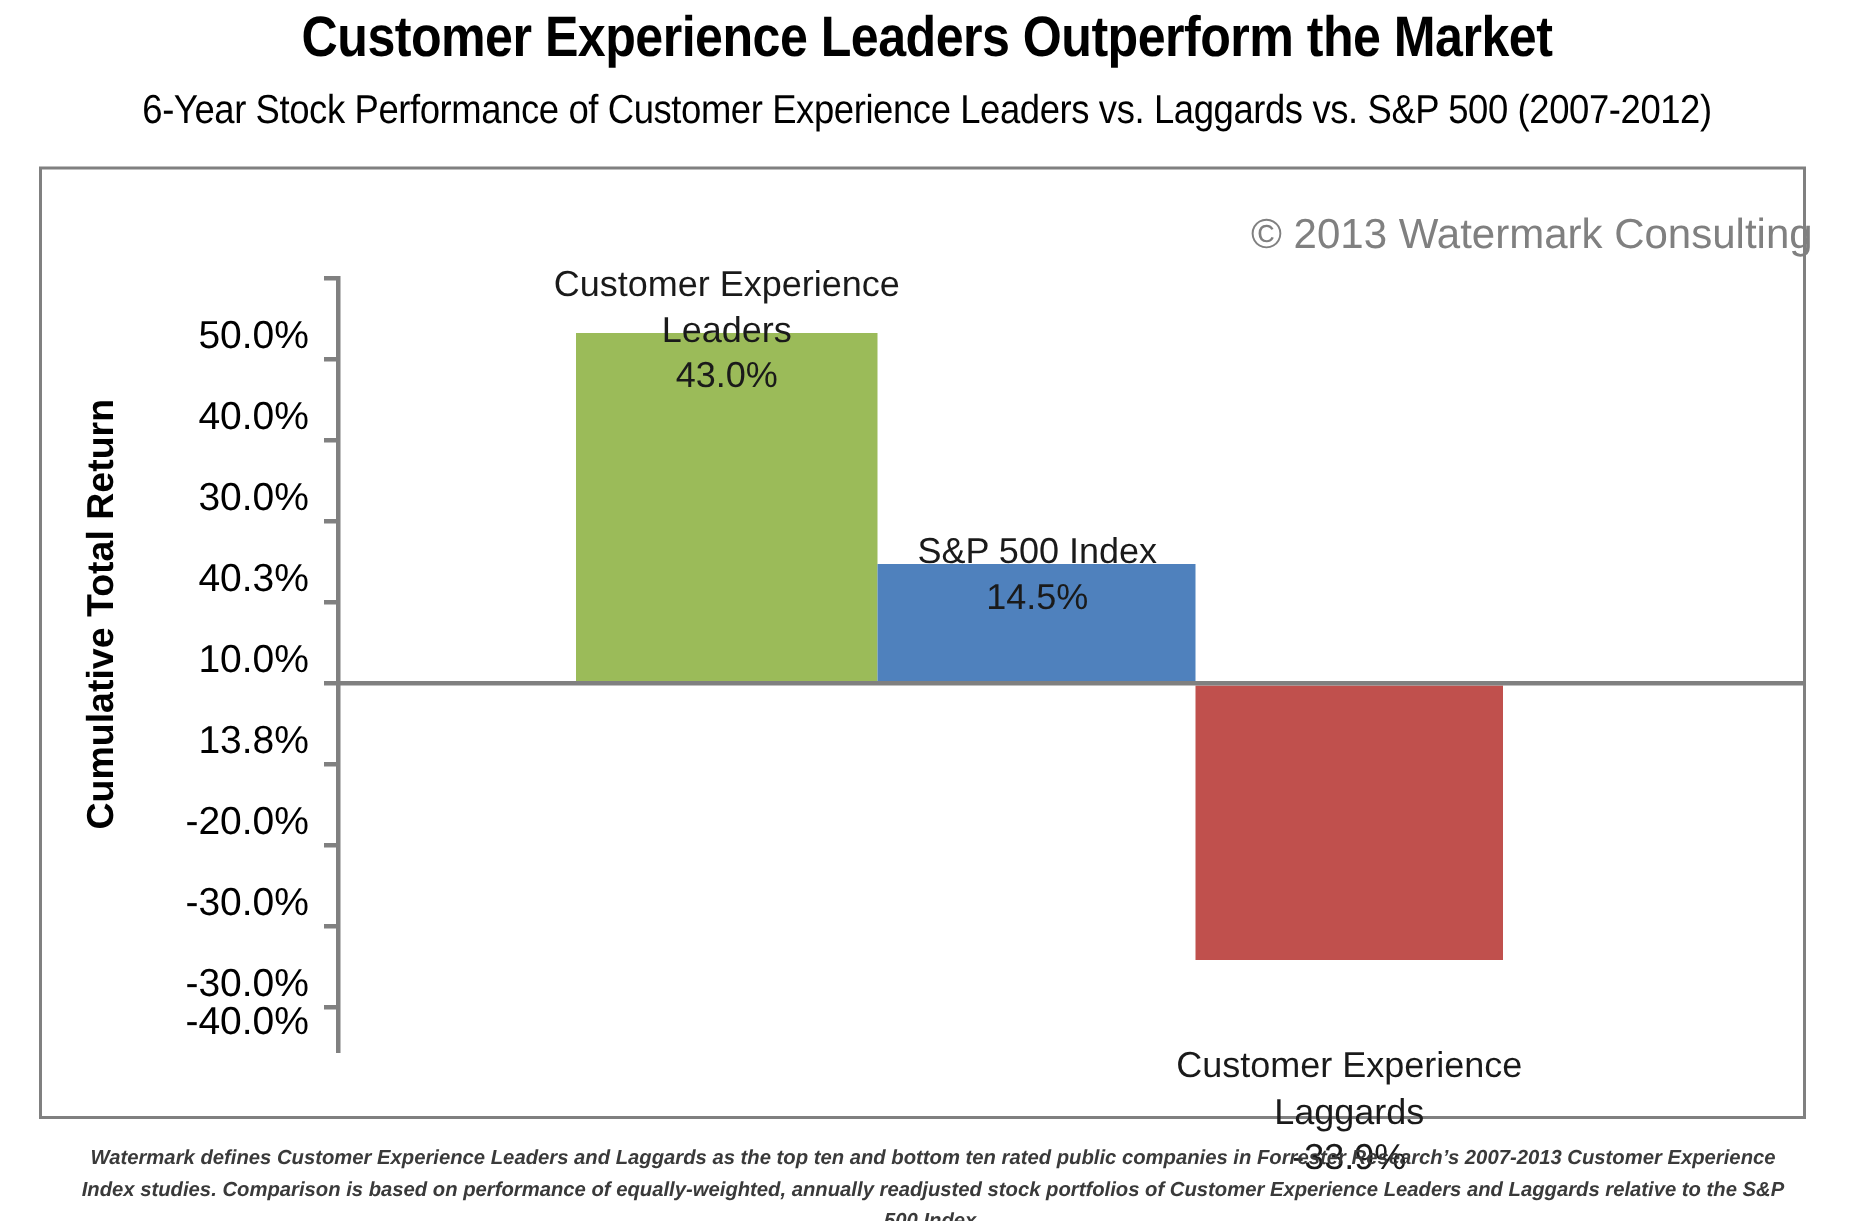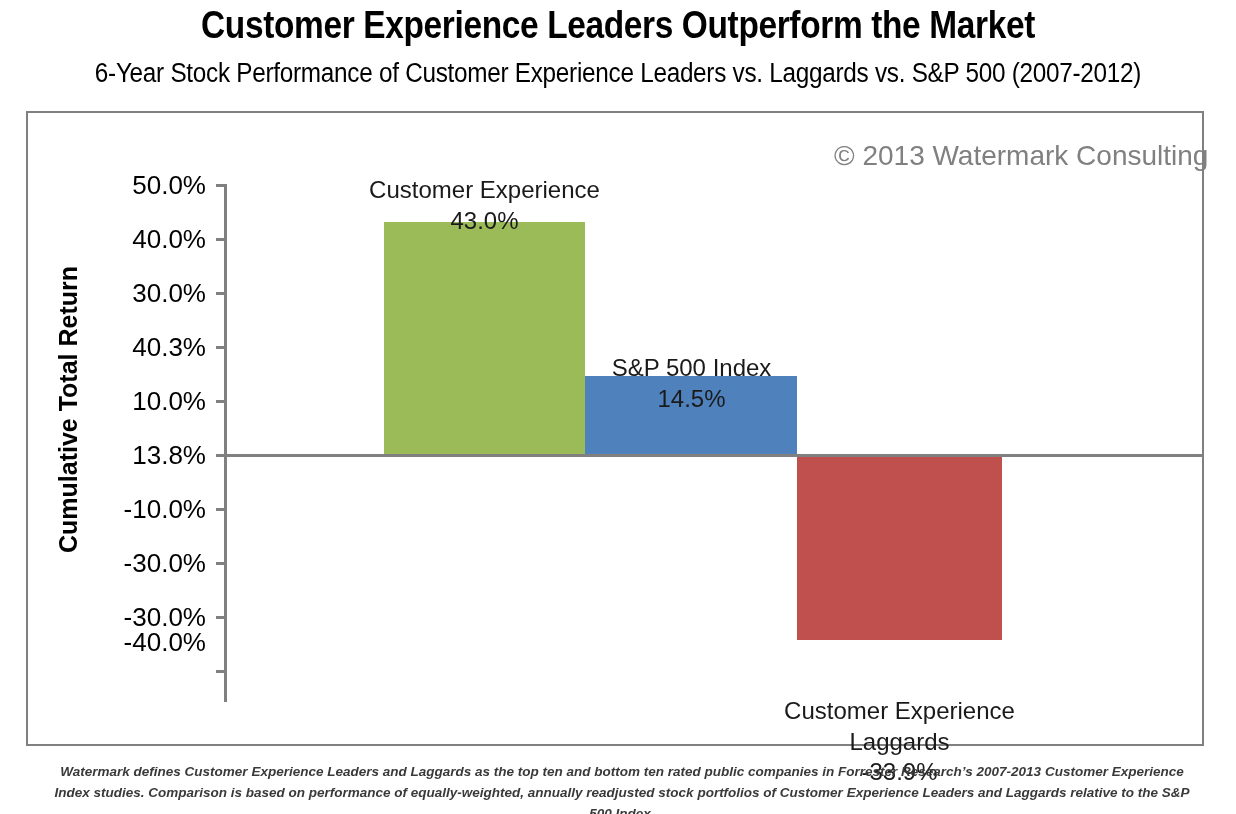--- a/index.html
+++ b/index.html
@@ -53,21 +53,21 @@
     width:3px; height:518px; background:#808080;
   }
   .tick{
     position:absolute; left:188px;
     width:9px; height:3px; background:#808080;
   }
   .tick-label{
     position:absolute; right:0; width:120px;
     text-align:right;
     font-size:26px; color:#000000;
-    line-height:1; white-space:nowrap;
+    line-height:1; white-space:nowrap;margin-top:38px;
   }
   #tick-label-wrap{position:absolute;left:50px;top:0;width:128px;height:631px;}
 
   #zero-line{
     position:absolute; left:196px; top:341px;
     width:978px; height:3px; background:#808080;
   }
 
   
   #y-axis-title{
@@ -126,36 +126,37 @@
     <div class="tick" style="top: 503px; background: rgb(128, 128, 128);"></div>
     <div class="tick" style="top: 557px; background: rgb(128, 128, 128);"></div>
 
     <div id="tick-label-wrap">
       <div class="tick-label" style="top:59px">50.0%</div>
       <div class="tick-label" style="top:113px">40.0%</div>
       <div class="tick-label" style="top:167px">30.0%</div>
       <div class="tick-label" style="top:221px">40.3%</div>
       <div class="tick-label" style="top:275px">10.0%</div>
       <div class="tick-label" style="top:329px">13.8%</div>
-      <div class="tick-label" style="top:383px">-10.0%</div>
+      <div class="tick-label" style="top:383px">-20.0%</div>
       <div class="tick-label" style="top:437px">-30.0%</div>
       <div class="tick-label" style="top:491px">-30.0%</div>
       <div class="tick-label" style="top:516px">-40.0%</div>
     </div>
 
     <div class="bar" id="bar-leaders" style="left: 356px; width: 201px; top: 109px; height: 232px; background: rgb(155, 187, 89);"></div>
 
     <div class="bar" id="bar-sp500" style="left: 557px; width: 212px; top: 263px; height: 78px; background: rgb(79, 129, 189);"></div>
 
     <div class="bar" id="bar-laggards" style="left: 769px; width: 205px; top: 344px; height: 183px; background: rgb(192, 80, 77);"></div>
 
     <div id="zero-line" style="background: rgb(128, 128, 128);"></div>
 
     <div class="bar-label" style="left:336px; top:14px; width:241px;">
       <div>Customer Experience</div>
+      <div>Leaders</div>
       <div>43.0%</div>
     </div>
 
     <div class="bar-label" style="left:543px; top:192px; width:241px;text-align:center;">
       <div>S&amp;P 500 Index</div>
       <div>14.5%</div>
     </div>
 
     <div class="bar-label" style="left:751px; top:535px; width:241px;">
       <div>Customer Experience</div>

